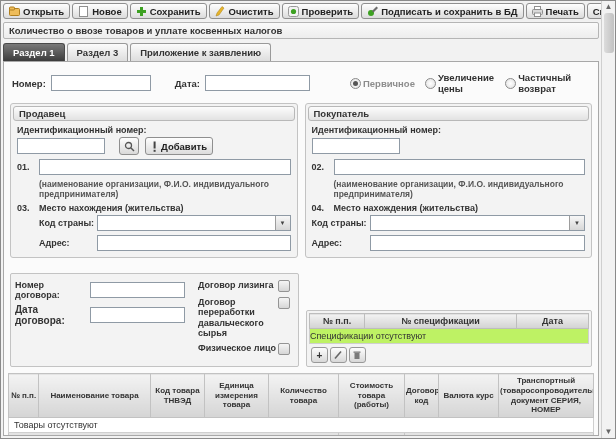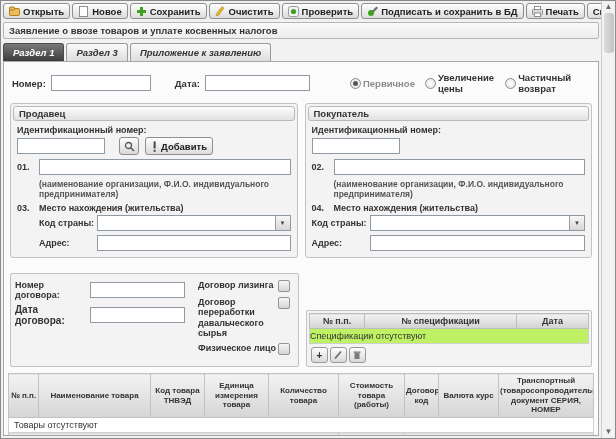--- a/index.html
+++ b/index.html
@@ -24,21 +24,21 @@
     padding:1px 5px; height:16px; font-size:9.5px; font-weight:bold; color:#222; cursor:pointer;
   }
   .ic { display:inline-flex; width:11px; height:11px; }
   .ic svg { width:11px; height:11px; }
 
   
   .titlebar {
     margin:1px 2px 0; border:1px solid #b5b5b5; background:linear-gradient(#fafafa,#ededed);
     padding:2px 5px; font-weight:bold; font-size:9.5px; border-radius:2px;
   }
-  .tabs { display:flex; gap:2px; margin:4px 2px 0;font-style:italic; }
+  .tabs { display:flex; gap:2px; margin:4px 2px 0; }
   .tab {
     border:1px solid #9a9a9a; border-bottom:none; border-radius:3px 3px 0 0;
     background:linear-gradient(#fbfbfb,#dddddd);
     padding:3px 9px; font-weight:bold; font-size:9.5px; cursor:pointer;
   }
   .tab.active { background:linear-gradient(#7a7a7a,#3c3c3c); color:#fff; border-color:#4a4a4a; }
 
   
   .content {
     flex:1 1 auto; margin:0 2px 2px; border:1px solid #a8a8a8; background:#fbfbfb;
@@ -193,21 +193,21 @@
             </svg>
           </span>
         <span>Печать</span>
       </span>
       <span class="tbtn">
         <span>Список заявлений</span>
       </span>
 
     </div>
 
-    <div class="titlebar">Заявление о ввозе товаров и уплате косвенных налогов</div>
+    <div class="titlebar">Количество о ввозе товаров и уплате косвенных налогов</div>
 
     <div class="tabs">
       <span class="tab active">Раздел 1</span>
       <span class="tab">Раздел 3</span>
       <span class="tab">Приложение к заявлению</span>
     </div>
 
     <div class="content">
 
       <div class="fieldrow">

